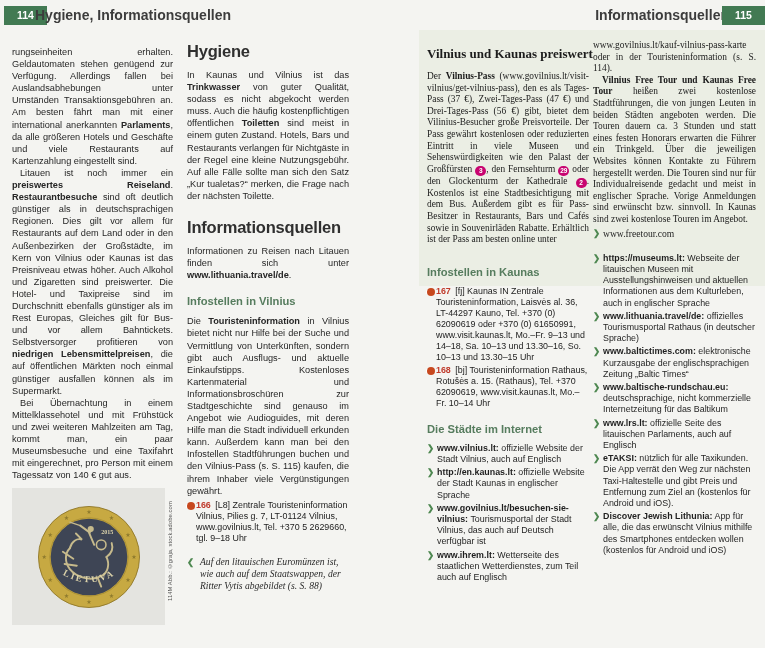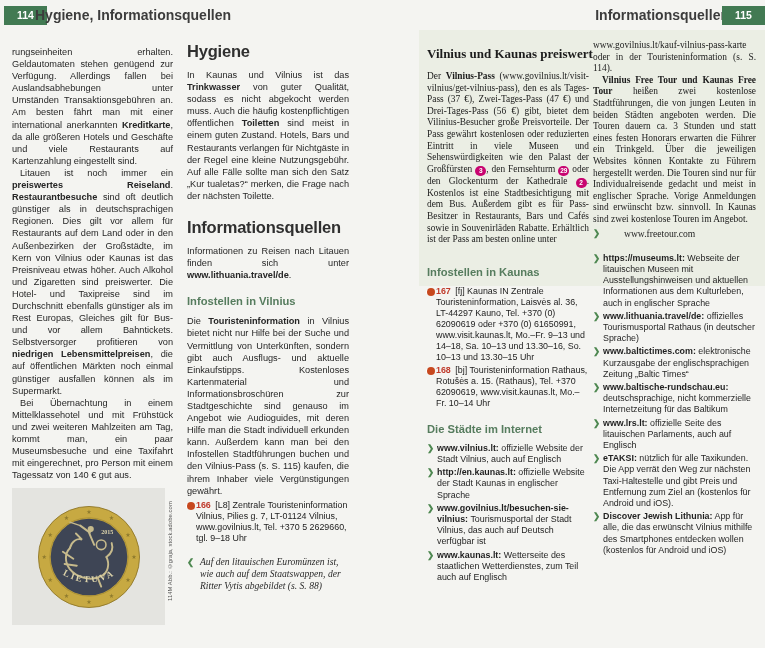--- a/index.html
+++ b/index.html
@@ -48,21 +48,21 @@
   .rednum{color:var(--entry-red);font-weight:700;margin:0 2px 0 1px;}
   
   .entry{font-size:8.9px;line-height:11px;padding-left:9px;text-indent:-9px;color:#222;
     text-align:left;margin-bottom:2px;}
   
   .link-item{position:relative;padding-left:10px;font-size:8.9px;line-height:11.2px;
     margin-bottom:2px;color:#262626;text-align:left;}
   .arrow{position:absolute;left:0;top:0;color:var(--link-green);font-size:8.5px;font-weight:700;}
   .link-label{font-weight:700;color:#1f1f1f;}
   .serif-link{font-family:"Liberation Serif",serif;font-size:9.6px;margin-top:2px;}
-  .serif-link .link-label{font-weight:400;margin-left:21px;}
+  .serif-link .link-label{font-weight:400;}
   .links-gap{margin-top:14px;}
   
   .caption{margin-top:12px;position:relative;padding-left:13px;
     font:italic 9.6px/12.3px "Liberation Serif",serif;color:#2a2a2a;}
   .cap-arrow{position:absolute;left:0;top:0;color:var(--link-green);font-style:normal;
     font-weight:700;font-size:8.5px;}
   
   .photo{width:153px;height:137px;background:var(--photo-bg);margin-top:7px;
     display:flex;align-items:center;justify-content:center;}
   .credit{position:absolute;left:167px;top:464px;height:137px;z-index:1;
@@ -81,21 +81,21 @@
 
   <div class="pgbox l">114</div>
   <div class="rhead l">Hygiene, Informationsquellen</div>
   <div class="rhead r">Informationsquellen</div>
   <div class="pgbox r">115</div>
 
   <div class="box-tint"></div>
 
   <div class="col" id="lcol1">
     <div>
-        <p class="para">rungseinheiten erhalten. Geldautomaten stehen genügend zur Verfügung. Allerdings fallen bei Auslandsabhebungen unter Umständen Transaktionsgebühren an. Am besten fährt man mit einer international anerkannten <span class="b">Kreditkarte</span>, da alle größeren Hotels und Geschäfte und viele Restaurants auf Kartenzahlung eingestellt sind.</p>
+        <p class="para">rungseinheiten erhalten. Geldautomaten stehen genügend zur Verfügung. Allerdings fallen bei Auslandsabhebungen unter Umständen Transaktionsgebühren an. Am besten fährt man mit einer international anerkannten <span class="b">Parlaments</span>, da alle größeren Hotels und Geschäfte und viele Restaurants auf Kartenzahlung eingestellt sind.</p>
         <p class="para indent">Litauen ist noch immer ein <span class="b">preiswertes Reiseland</span>. <span class="b">Restaurantbesuche</span> sind oft deutlich günstiger als in deutschsprachigen Regionen. Dies gilt vor allem für Restaurants auf dem Land oder in den Außenbezirken der Großstädte, im Kern von Vilnius oder Kaunas ist das Preisniveau etwas höher. Auch Alkohol und Zigaretten sind preiswerter. Die Hotel- und Taxipreise sind im Durchschnitt ebenfalls günstiger als im Rest Europas, Gleiches gilt für Bus- und vor allem Bahntickets. Selbstversorger profitieren von <span class="b">niedrigen Lebensmittelpreisen</span>, die auf öffentlichen Märkten noch einmal günstiger ausfallen können als im Supermarkt.</p>
         <p class="para indent">Bei Übernachtung in einem Mittelklassehotel und mit Frühstück und zwei weiteren Mahlzeiten am Tag, kommt man, ein paar Museumsbesuche und eine Taxifahrt mit eingerechnet, pro Person mit einem Tagessatz von 140 € gut aus.</p>
       </div>
     <div class="photo">
       <svg width="122" height="122" viewBox="0 0 140 140">
         <circle class="coin-ring" cx="70" cy="70" r="58"></circle>
         <circle class="coin-ring-inner" cx="70" cy="70" r="45"></circle>
         <circle class="coin-disc" cx="70" cy="70" r="44"></circle>
         <g id="coin-stars">
             <text x="121.5" y="72.5" text-anchor="middle" font-size="7" class="coin-star">★</text>
@@ -159,21 +159,21 @@
     <h2 class="mt-lg">Infostellen in Kaunas</h2>
     <div>
         <div class="entry"><span class="info-icon">i</span><span class="rednum">167</span><span> [fj] Kaunas IN Zentrale Touristeninformation, Laisvės al. 36, LT-44297 Kauno, Tel. +370 (0) 62090619 oder +370 (0) 61650991, www.visit.kaunas.lt, Mo.–Fr. 9–13 und 14–18, Sa. 10–13 und 13.30–16, So. 10–13 und 13.30–15 Uhr</span></div>
         <div class="entry"><span class="info-icon">i</span><span class="rednum">168</span><span> [bj] Touristeninformation Rathaus, Rotušės a. 15. (Rathaus), Tel. +370 62090619, www.visit.kaunas.lt, Mo.–Fr. 10–14 Uhr</span></div>
       </div>
     <h2>Die Städte im Internet</h2>
     <div>
         <div class="link-item"><span class="arrow">❯</span><span class="link-label">www.vilnius.lt:</span><span> offizielle Website der Stadt Vilnius, auch auf Englisch</span></div>
         <div class="link-item"><span class="arrow">❯</span><span class="link-label">http://en.kaunas.lt:</span><span> offizielle Website der Stadt Kaunas in englischer Sprache</span></div>
         <div class="link-item"><span class="arrow">❯</span><span class="link-label">www.govilnius.lt/besuchen-sie-vilnius:</span><span> Tourismusportal der Stadt Vilnius, das auch auf Deutsch verfügbar ist</span></div>
-        <div class="link-item"><span class="arrow">❯</span><span class="link-label">www.kaunas.lt:</span><span> Wetterseite des staatlichen Wetterdienstes, zum Teil auch auf Englisch</span></div>
+        <div class="link-item"><span class="arrow">❯</span><span class="link-label">www.ihrem.lt:</span><span> Wetterseite des staatlichen Wetterdienstes, zum Teil auch auf Englisch</span></div>
       </div>
   </div>
 
   <div class="col" id="rcol2">
     <p class="serif-p">www.govilnius.lt/kauf-vilnius-pass-karte oder in der Touristeninformation (s. S. 114).</p>
     <p class="serif-p indent"><span class="b">Vilnius Free Tour und Kaunas Free Tour</span> heißen zwei kostenlose Stadtführungen, die von jungen Leuten in beiden Städten angeboten werden. Die Touren dauern ca. 3 Stunden und statt eines festen Honorars erwarten die Führer ein Trinkgeld. Über die jeweiligen Websites können Kontakte zu Führern hergestellt werden. Die Touren sind nur für Individualreisende gedacht und meist in englischer Sprache. Vorige Anmeldungen sind erwünscht bzw. sinnvoll. In Kaunas sind zwei kostenlose Touren im Angebot.</p>
     <div class="link-item serif-link">
       <span class="arrow">❯</span><span class="link-label">www.freetour.com</span>
     </div>
     <div class="links-gap">

